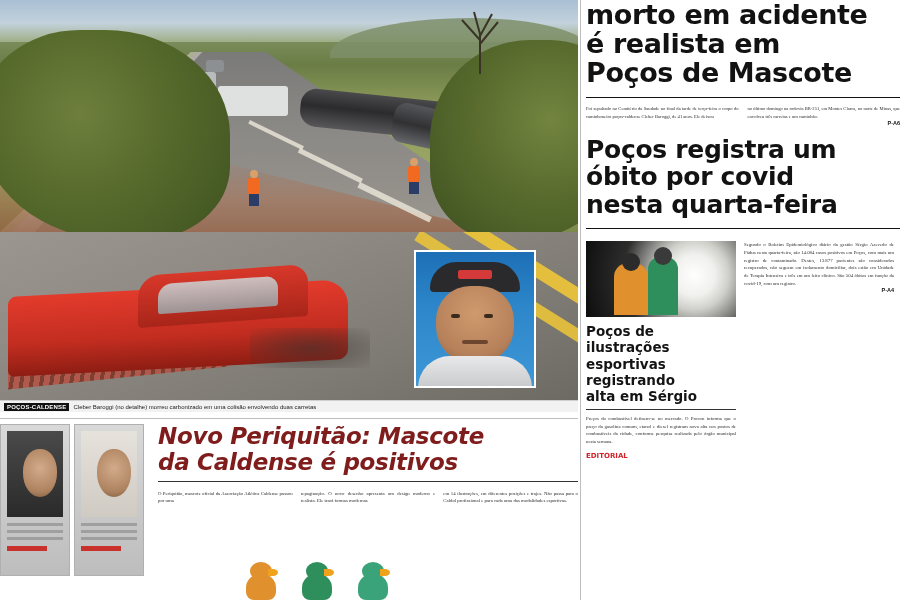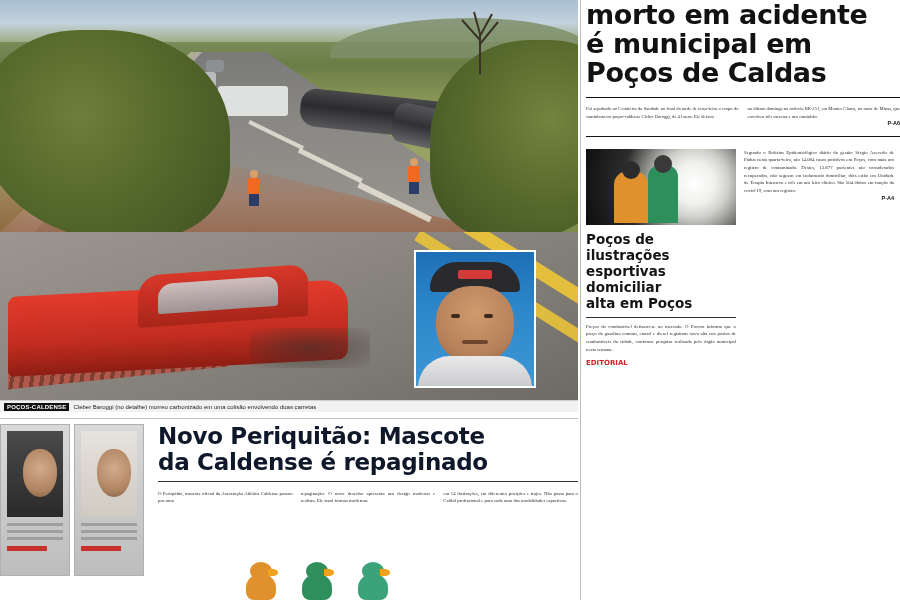--- a/index.html
+++ b/index.html
@@ -329,21 +329,22 @@
   }
   .mug .line { height:3px; background:#8f8f8f; margin-bottom:4px; opacity:.7;}
   .mug .redbar { height:5px; background:#c8312c; width:40px; margin-top:6px;}
   .news-col { flex:1; padding-left:6px; }
   .news-title {
     font-family:"DejaVu Sans", sans-serif;
     font-weight:bold;
     font-size:23px;
     line-height:1.12;
     letter-spacing:-0.3px;
-    color:#0f172a;
+    color:#7f1d1d;
+    font-style:italic;
   }
   .news-body {
     display:flex; gap:8px; margin-top:8px;
   }
   .news-body .col {
     flex:1;
     font-size:4.8px;
     line-height:1.6;
     text-align:justify;
     color:#2b2b2b;
@@ -441,51 +442,56 @@
     </div>
   </div>
 
   <div class="divider-h"></div>
   <div class="divider-v"></div>
 
   <div class="right-col">
 
     <div class="hl-main">
       <div>morto em acidente</div>
-      <div>é municipal em</div>
-      <div>Poços de Caldas</div>
+      <div>é realista em</div>
+      <div>Poços de Mascote</div>
     </div>
 
     <div class="rule"></div>
 
     <div class="two-col-micro">
       <div class="micro">Foi sepultado no Cemitério da Saudade no final da tarde de terça-feira o corpo do caminhoneiro poços-caldense Cleber Baroggi, de 41 anos. Ele deixou</div>
       <div style="flex:1;">
         <div class="micro">no último domingo na rodovia BR-251, em Montes Claros, no norte de Minas, que envolveu três carretas e um caminhão.</div>
         <div class="pa-ref">P-A6</div>
       </div>
     </div>
 
+    <div class="hl-second">
+      <div>Poços registra um</div>
+      <div>óbito por covid</div>
+      <div>nesta quarta-feira</div>
+    </div>
 
     <div class="rule"></div>
 
     <div class="lower-right">
       <div class="lr-left">
         <div class="photo-small">
           <div class="ps-person"></div>
           <div class="ps-person2"></div>
           <div class="ps-head"></div>
           <div class="ps-head2"></div>
         </div>
         <div class="sub-head">
           <div>Poços de</div>
           <div>ilustrações</div>
           <div>esportivas</div>
-          <div>domiciliar</div>
-          <div>alta em Poços</div>
+          <div>registrando</div>
+          <div>alta em Sérgio</div>
         </div>
         <div class="thin-rule"></div>
         <div class="body-col">Preços do combustível definem-se no mercado. O Procon informa que o preço da gasolina comum, etanol e diesel registram nova alta nos postos de combustíveis da cidade, conforme pesquisa realizada pelo órgão municipal nesta semana.</div>
         <div class="editorial">EDITORIAL</div>
       </div>
 
       <div class="lr-right">
         <div class="body-col">Segundo o Boletim Epidemiológico diário da gestão Sérgio Azevedo de Pádua nesta quarta-feira, são 14.084 casos positivos em Poços, com mais um registro de contaminado. Destes, 13.877 pacientes são considerados recuperados, não seguem em isolamento domiciliar, dois estão em Unidade de Terapia Intensiva e três em um leito clínico. São 504 óbitos em função da covid-19, com um registro.</div>
         <div class="pa-ref">P-A4</div>
       </div>
@@ -515,21 +521,21 @@
           <div class="line"></div>
           <div class="line"></div>
           <div class="redbar"></div>
         </div>
       </div>
     </div>
 
     <div class="news-col">
       <div class="news-title">
         <div>Novo Periquitão: Mascote</div>
-        <div>da Caldense é repaginado</div>
+        <div>da Caldense é positivos</div>
       </div>
       <div class="thin-rule"></div>
       <div class="news-body">
         <div class="col">O Periquitão, mascote oficial da Associação Atlética Caldense passou por uma</div>
         <div class="col">repaginação. O novo desenho apresenta um design moderno e realista. Ele trará formas modernas</div>
         <div class="col">em 14 ilustrações, em diferentes posições e trajes. Não passa para o Caldol profissional e para cada uma das modalidades esportivas.</div>
       </div>
     </div>
   </div>
 

